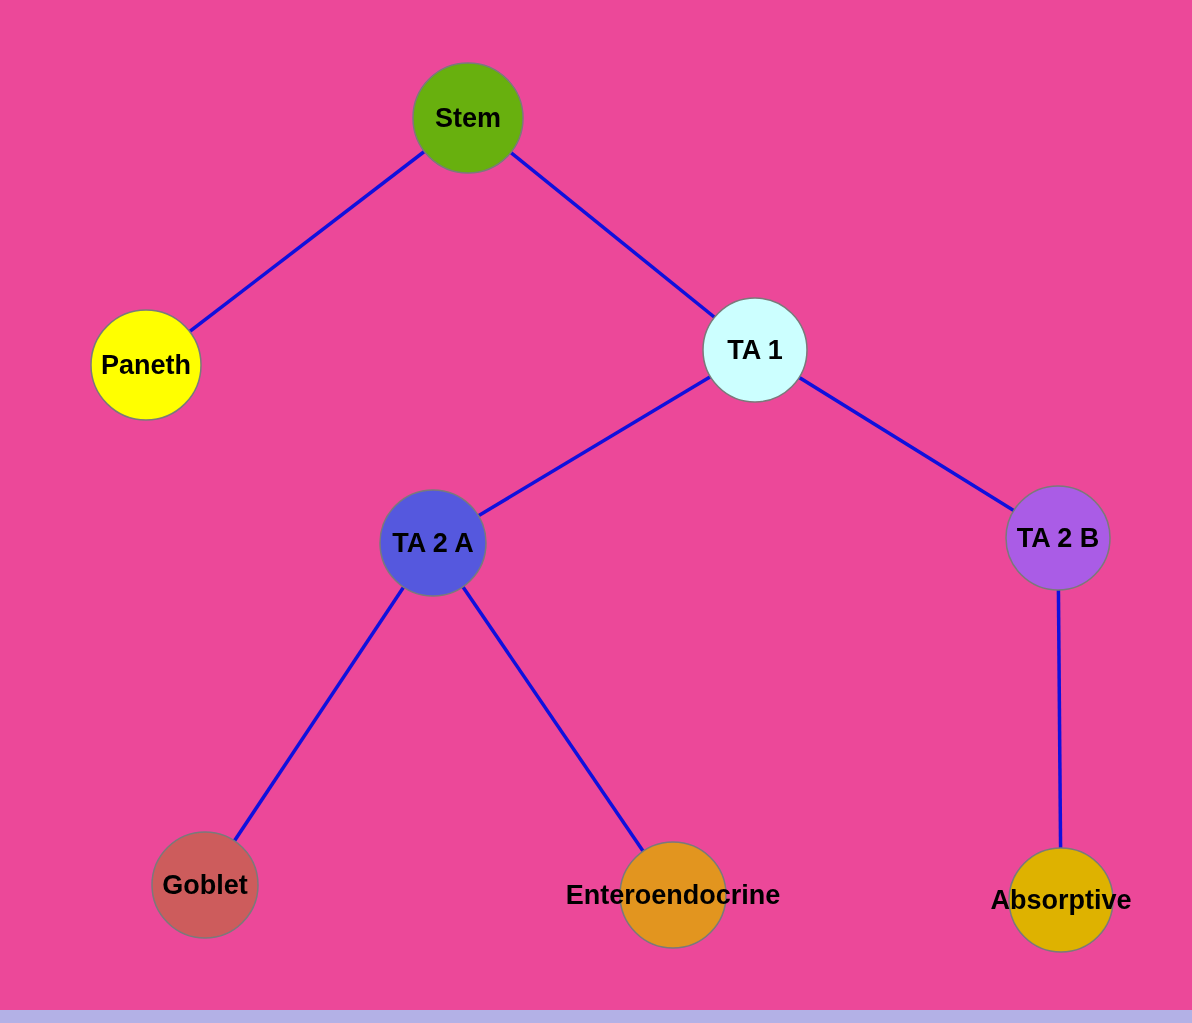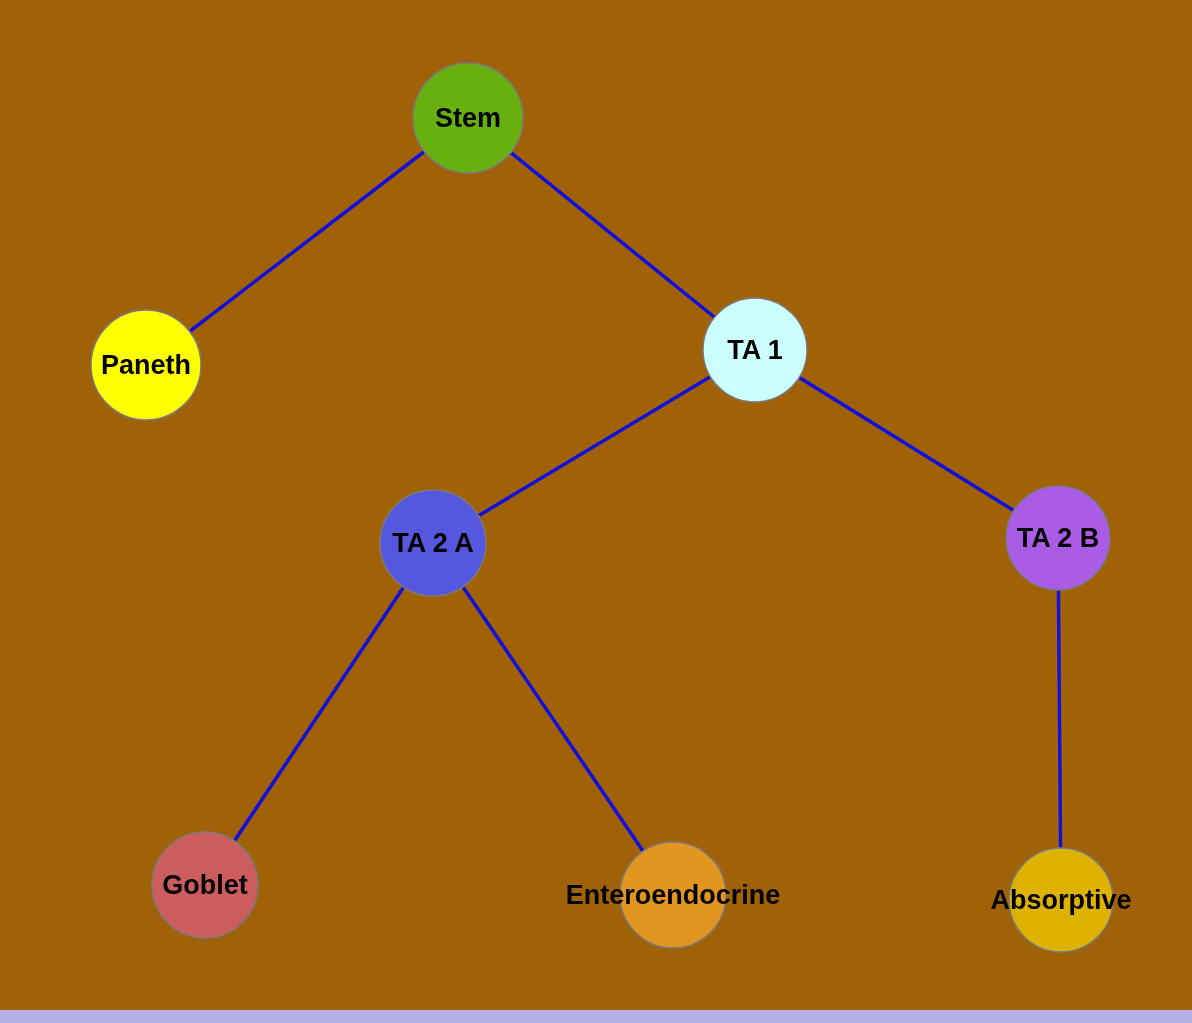--- a/index.html
+++ b/index.html
@@ -26,21 +26,21 @@
     position: absolute;
     left: 0;
     bottom: 0;
     width: 100%;
     height: 13px;
   }
 </style>
 </head>
 <body>
 
-<div class="canvas" style="background: #a16207;">
+<div class="canvas" style="background: #ec4899;">
   <svg width="1192" height="1023" viewBox="0 0 1192 1023" xmlns="http://www.w3.org/2000/svg">
       <line x1="468" y1="118" x2="146" y2="365" stroke="#1010dd" stroke-width="3.5"></line>
       <line x1="468" y1="118" x2="755" y2="350" stroke="#1010dd" stroke-width="3.5"></line>
       <line x1="755" y1="350" x2="433" y2="543" stroke="#1010dd" stroke-width="3.5"></line>
       <line x1="755" y1="350" x2="1058" y2="538" stroke="#1010dd" stroke-width="3.5"></line>
       <line x1="433" y1="543" x2="205" y2="885" stroke="#1010dd" stroke-width="3.5"></line>
       <line x1="433" y1="543" x2="673" y2="895" stroke="#1010dd" stroke-width="3.5"></line>
       <line x1="1058" y1="538" x2="1061" y2="900" stroke="#1010dd" stroke-width="3.5"></line>
       <g>
         <circle cx="468" cy="118" r="55" fill="#68b00e" stroke="#7a7a7a" stroke-width="1.5"></circle>

